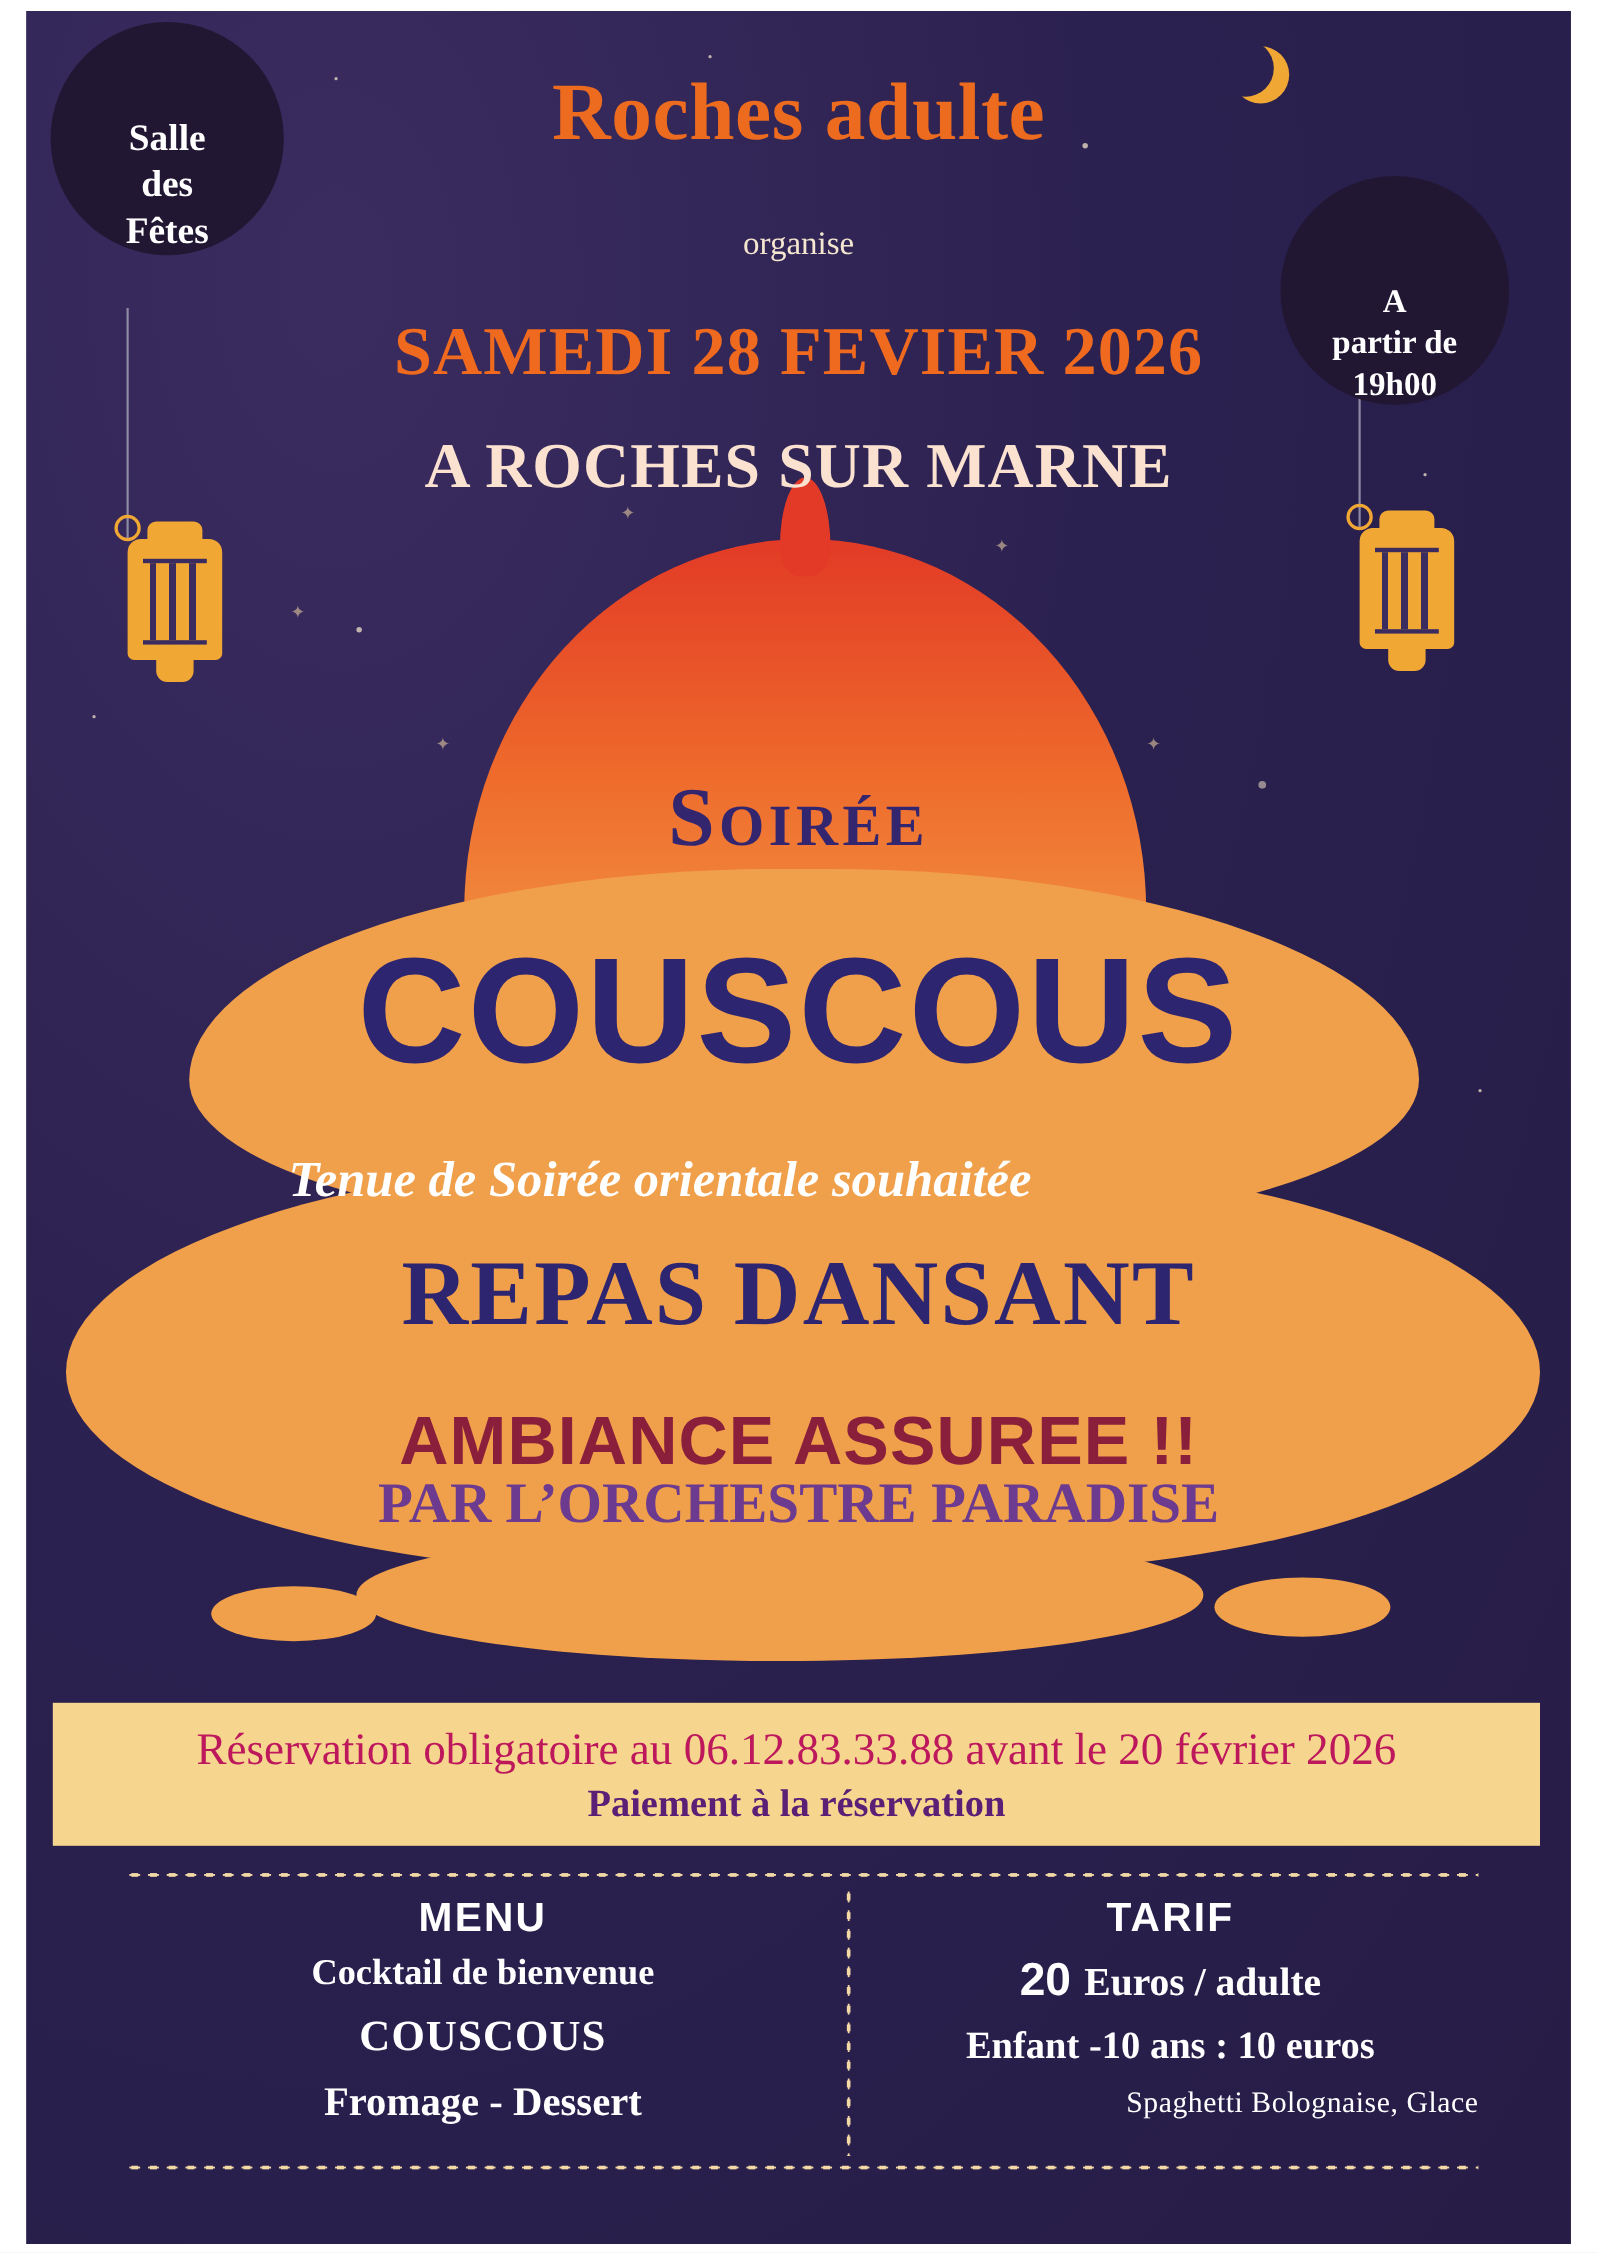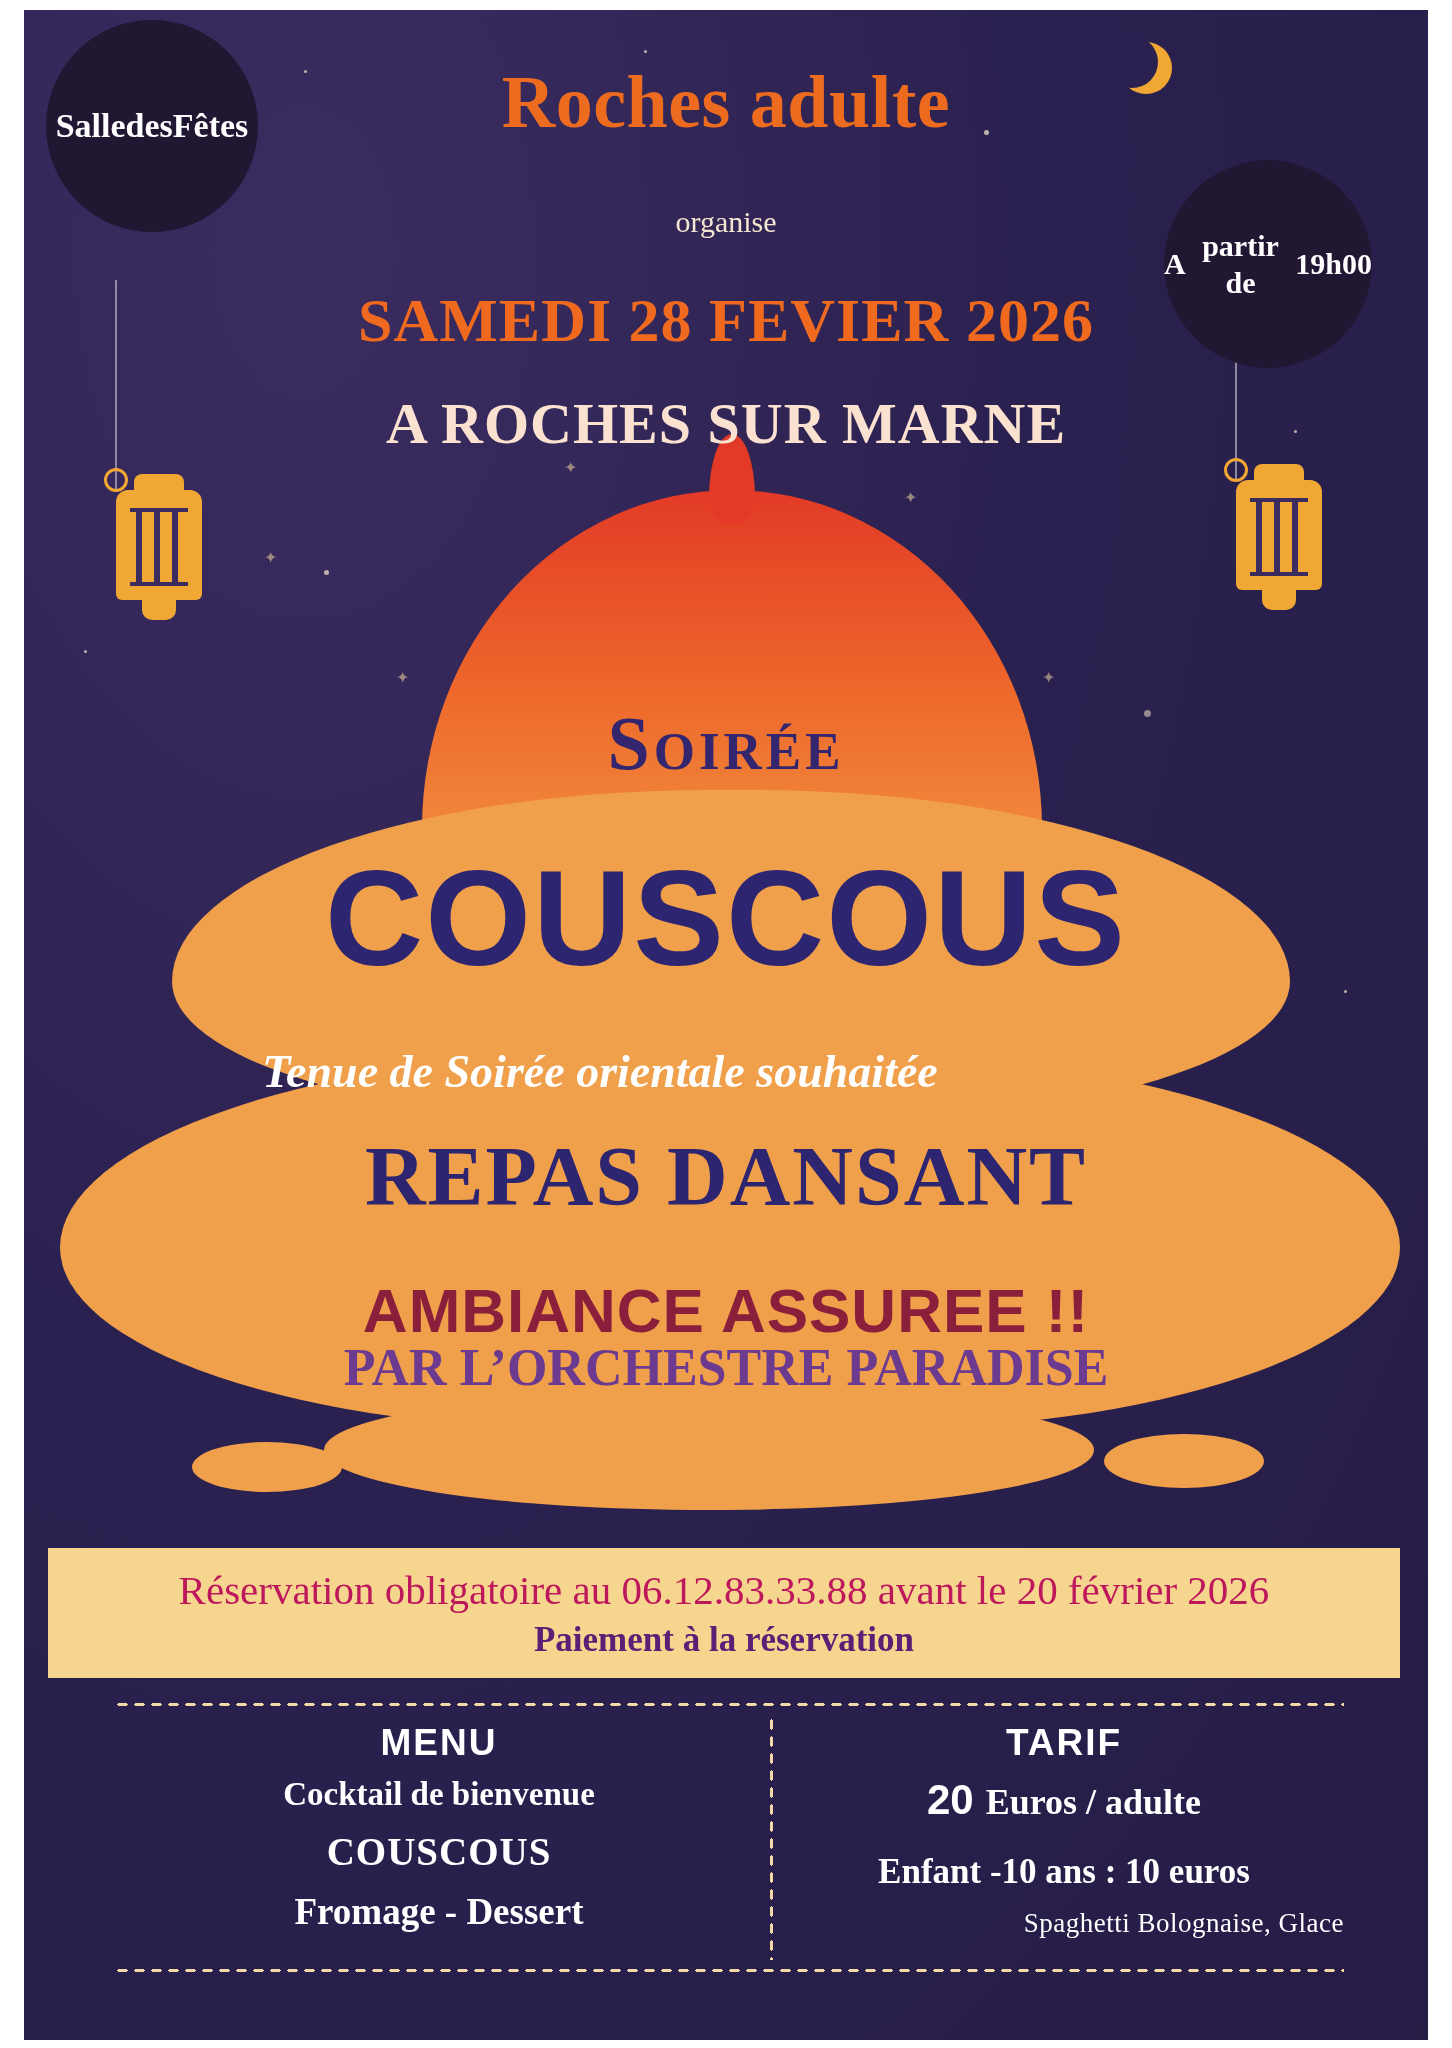--- a/index.html
+++ b/index.html
@@ -68,23 +68,23 @@
   
   .dark-badge {
     position: absolute;
     border-radius: 50%;
     background: #221733;
     color: #ffffff;
     text-align: center;
     font-family: "Liberation Serif", serif;
     font-weight: bold;
     display: flex;
-    flex-direction: row;
+    flex-direction: column;
     align-items: center;
-    justify-content: center;
+    justify-content: flex-end;
     line-height: 1.25;
   }
   #badge-salle {
     left: 22px; top: 10px;
     width: 212px; height: 212px;
     font-size: 34px;
   }
   #badge-heure {
     left: 1140px; top: 150px;
     width: 208px; height: 208px;
@@ -336,21 +336,21 @@
     align-items: baseline;
     justify-content: center;
     gap: 12px;
   }
   .tarif-amount {
     font-family: "Liberation Sans", sans-serif;
     font-size: 42px;
     font-weight: bold;
   }
   .tarif-unit { font-size: 36px; font-weight: bold; }
-  .tarif-enfant { font-size: 35px; font-weight: bold; margin-top: 28px; }
+  .tarif-enfant { font-size: 35px; font-weight: bold; margin-top: 16px; }
   .tarif-note { font-size: 27px; font-weight: normal; margin-top: 16px; letter-spacing: .5px; text-align: right; }
 </style>
 </head>
 <body>
 
 <div id="poster">
 
   <div class="star sm" style="left:280px;top:60px"></div>
   <div class="star sm" style="left:620px;top:40px"></div>
   <div class="star md" style="left:960px;top:120px"></div>

